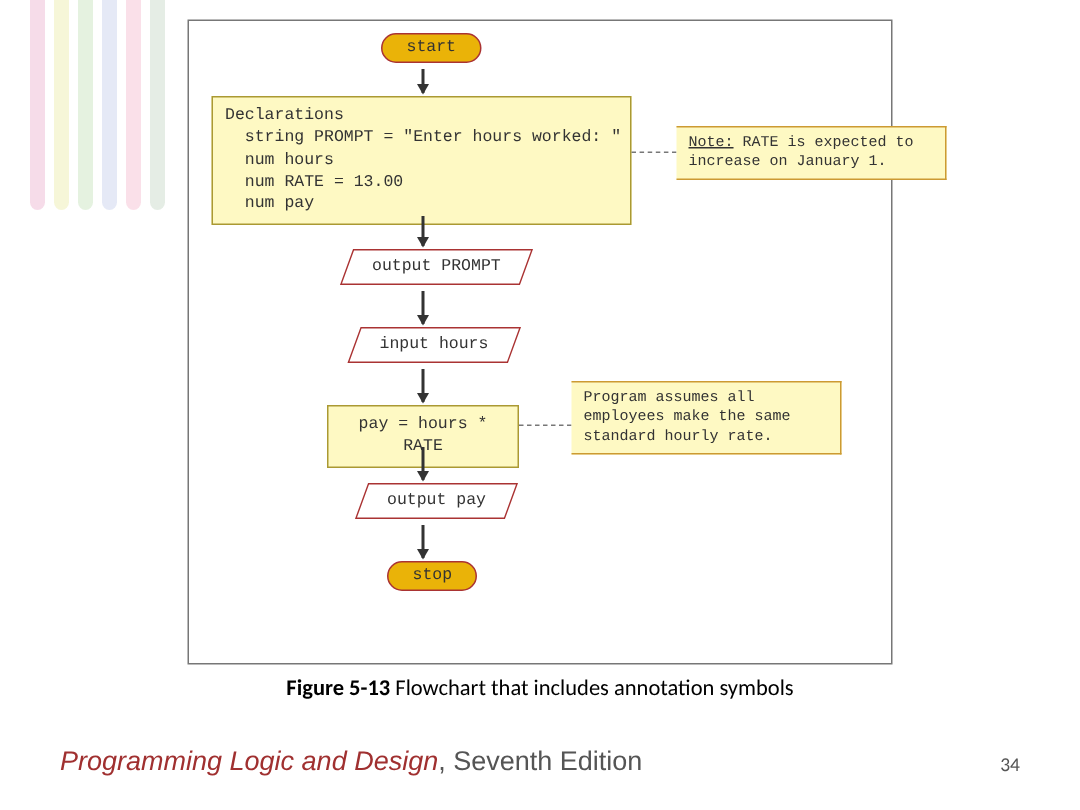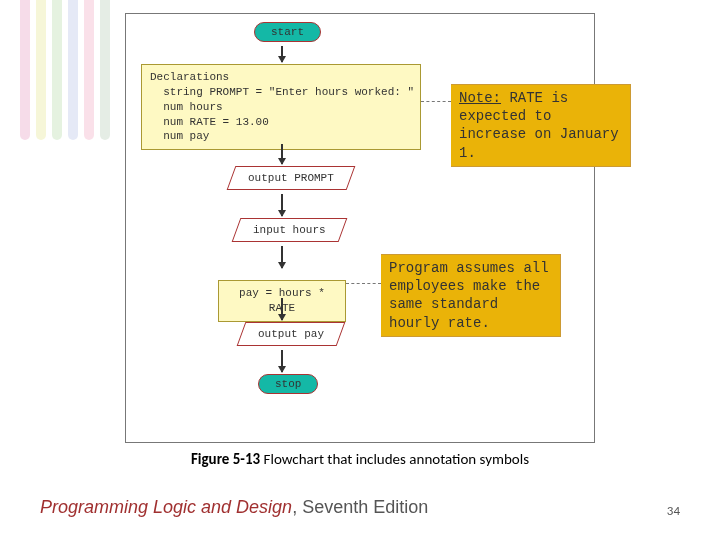--- a/index.html
+++ b/index.html
@@ -78,21 +78,21 @@
     color: #333;
     display: flex;
     align-items: center;
     justify-content: center;
     text-align: center;
   }
   .terminal {
     border: 1.5px solid #a33;
     border-radius: 14px;
     padding: 3px 16px;
-    background: #14b8a6;
+    background: #eab308;
     font-family: "Courier New", monospace;
   }
   .rect {
     border: 1.5px solid #a93;
     background: #fef9c3;
     text-align: left;
     padding: 5px 8px;
     font-family: "Courier New", monospace;
     line-height: 1.35;
     justify-content: flex-start;
@@ -108,24 +108,24 @@
     transform: skewX(-20deg);
     background: #fff;
     padding: 5px 16px;
   }
   .para-inner span { display: inline-block; transform: skewX(20deg); }
   .annot {
     position: absolute;
     border: 1.5px solid #cc9a33;
     border-left: none;
     padding: 4px 8px;
-    font-size: 14px;
+    font-size: 10px;
     font-family: "Courier New", monospace;
     color: #333;
-    background: #eab308;
+    background: #fef9c3;
     line-height: 1.3;
     width: 180px;
   }
   .annot .u { text-decoration: underline; }
 
   .arrow {
     position: absolute;
     width: 2px;
     background: #333;
   }
@@ -183,21 +183,21 @@
     </div>
 
     <div class="arrow" style="left:155px; top:180px; height:22px;"></div>
 
     <div class="para" style="left:110px; top:204px;">
       <div class="para-inner"><span>input hours</span></div>
     </div>
 
     <div class="arrow" style="left:155px; top:232px; height:22px;"></div>
 
-    <div class="shape rect" style="left:92px; top:256px; width:128px; justify-content:center; text-align:center;margin-top:10px;">pay = hours * RATE</div>
+    <div class="shape rect" style="left:92px; top:256px; width:128px; justify-content:center; text-align:center;">pay = hours * RATE</div>
 
     <div class="dash" style="left:220px; top:269px; width:35px;"></div>
     <div class="annot" style="left:255px; top:240px;">Program assumes all employees make the same standard hourly rate.</div>
 
     <div class="arrow" style="left:155px; top:284px; height:22px;"></div>
 
     <div class="para" style="left:115px; top:308px;">
       <div class="para-inner"><span>output pay</span></div>
     </div>
 

